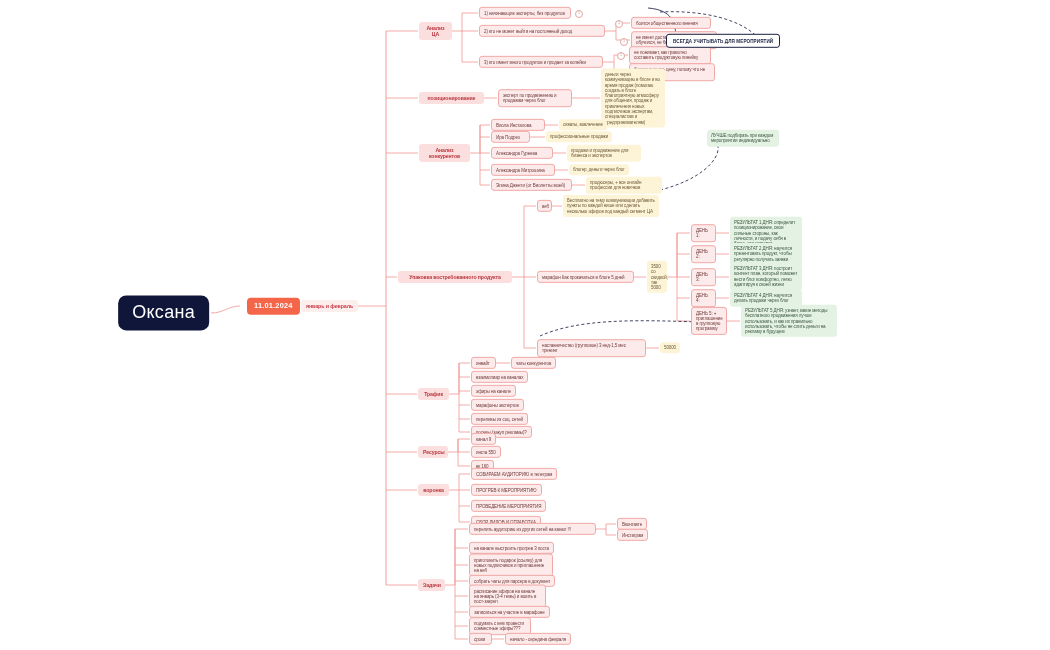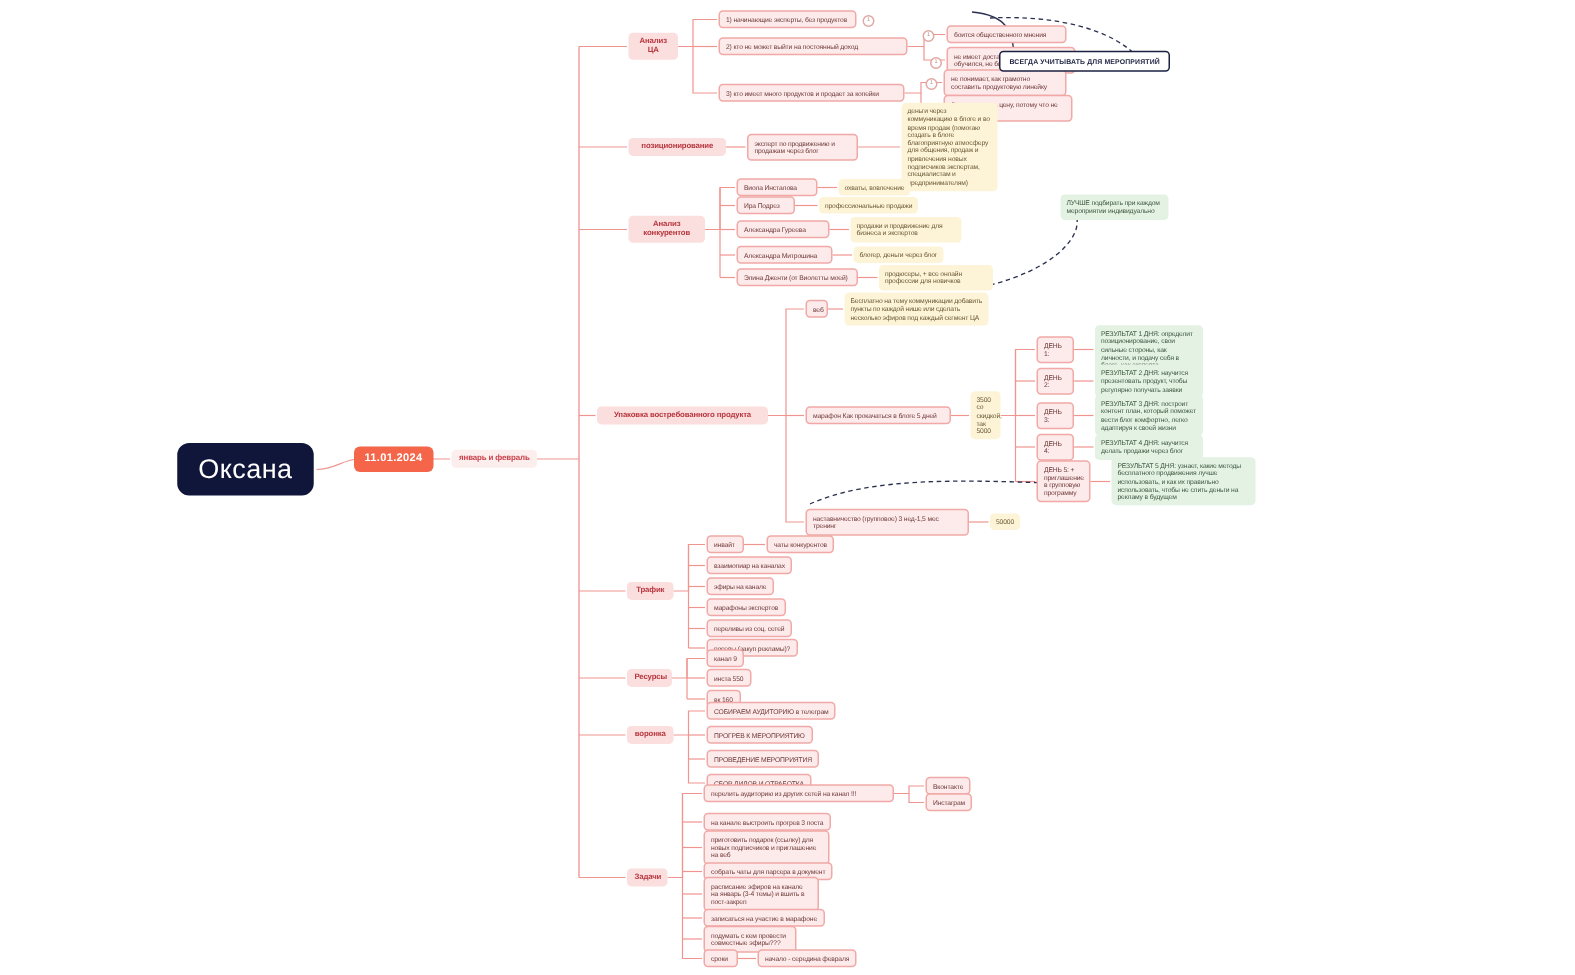--- a/index.html
+++ b/index.html
@@ -225,21 +225,21 @@
       <path d="M660,190 C700,180 720,160 718,146"></path>
       <path d="M540,336 C580,318 640,320 700,322"></path>
     </g>
     <g fill="none" stroke="#2a3050" stroke-width="0.9">
       <path d="M648,8 C672,10 676,22 676,40 C676,56 664,66 650,70"></path>
     </g>
   </svg>
 
   <div class="node root" style="left:209px;top:313px;transform:translate(-100%,-50%);">Оксана</div>
 
-  <div class="node chip-date" style="left:236px;top:306px;transform:translateY(-50%);">11.01.2024</div>
+  <div class="node chip-date" style="left:247px;top:306px;transform:translateY(-50%);">11.01.2024</div>
 
   <div class="node chip-l1" style="left:301px;top:306px;transform:translateY(-50%);">январь и февраль</div>
 
   <div class="node cat" style="left:419px;top:31px;transform:translateY(-50%);width:33px;">Анализ ЦА</div>
 
   <div class="node item" style="left:479px;top:13px;transform:translateY(-50%);width:92px;">1) начинающие эксперты, без продуктов</div>
   <div class="badge-num" style="left:575px;top:10px;">1</div>
 
   <div class="node item" style="left:479px;top:31px;transform:translateY(-50%);width:126px;">2) кто не может выйти на постоянный доход</div>
 

